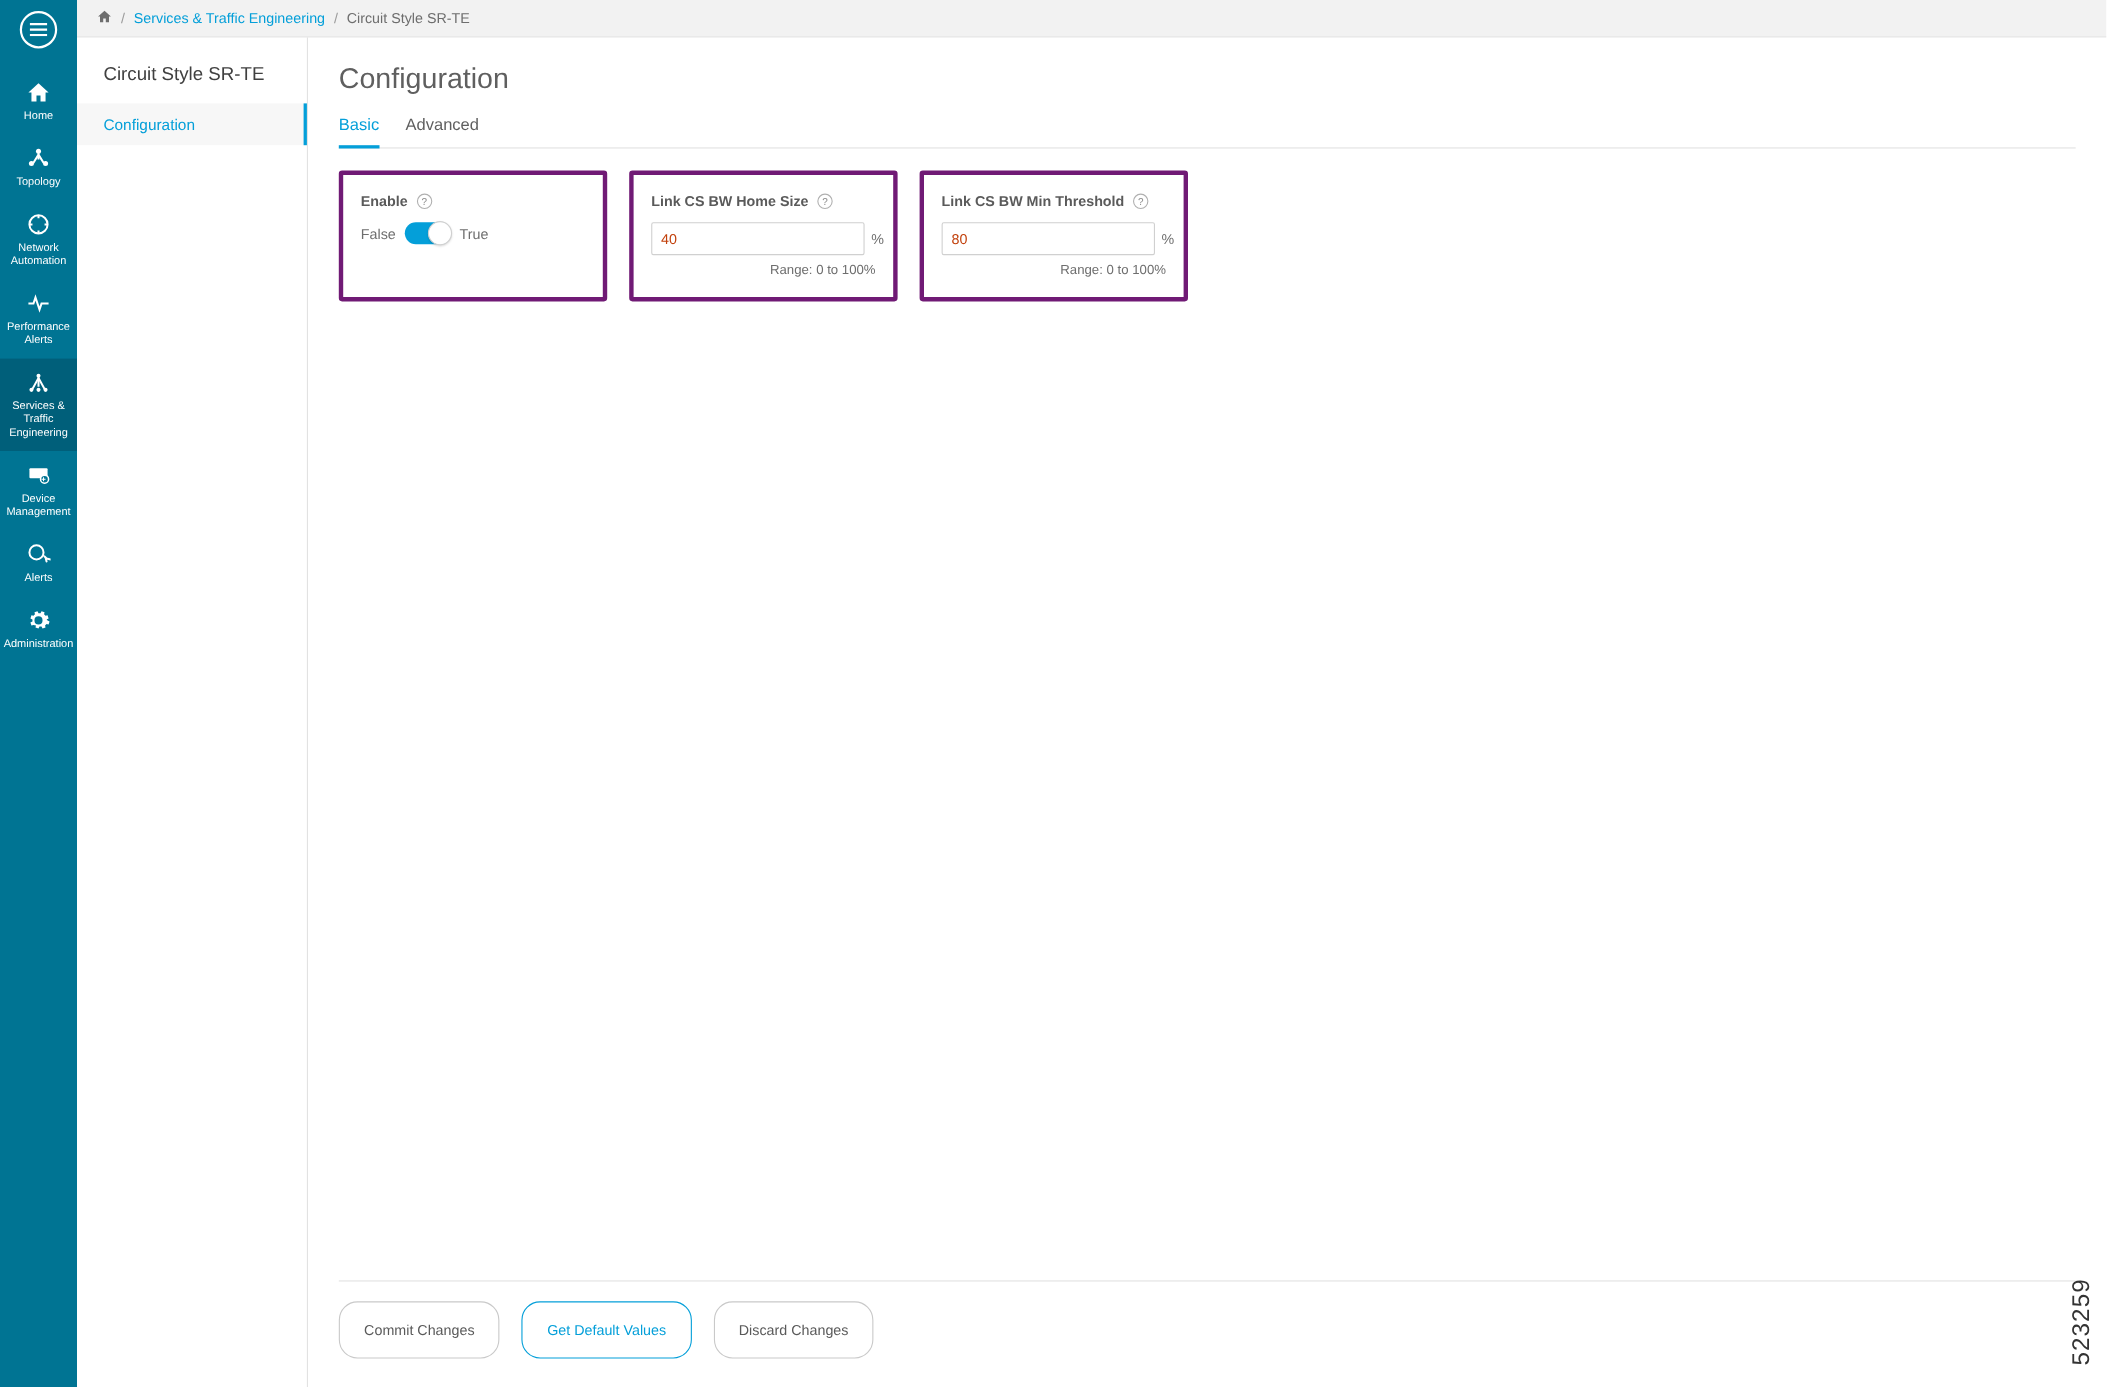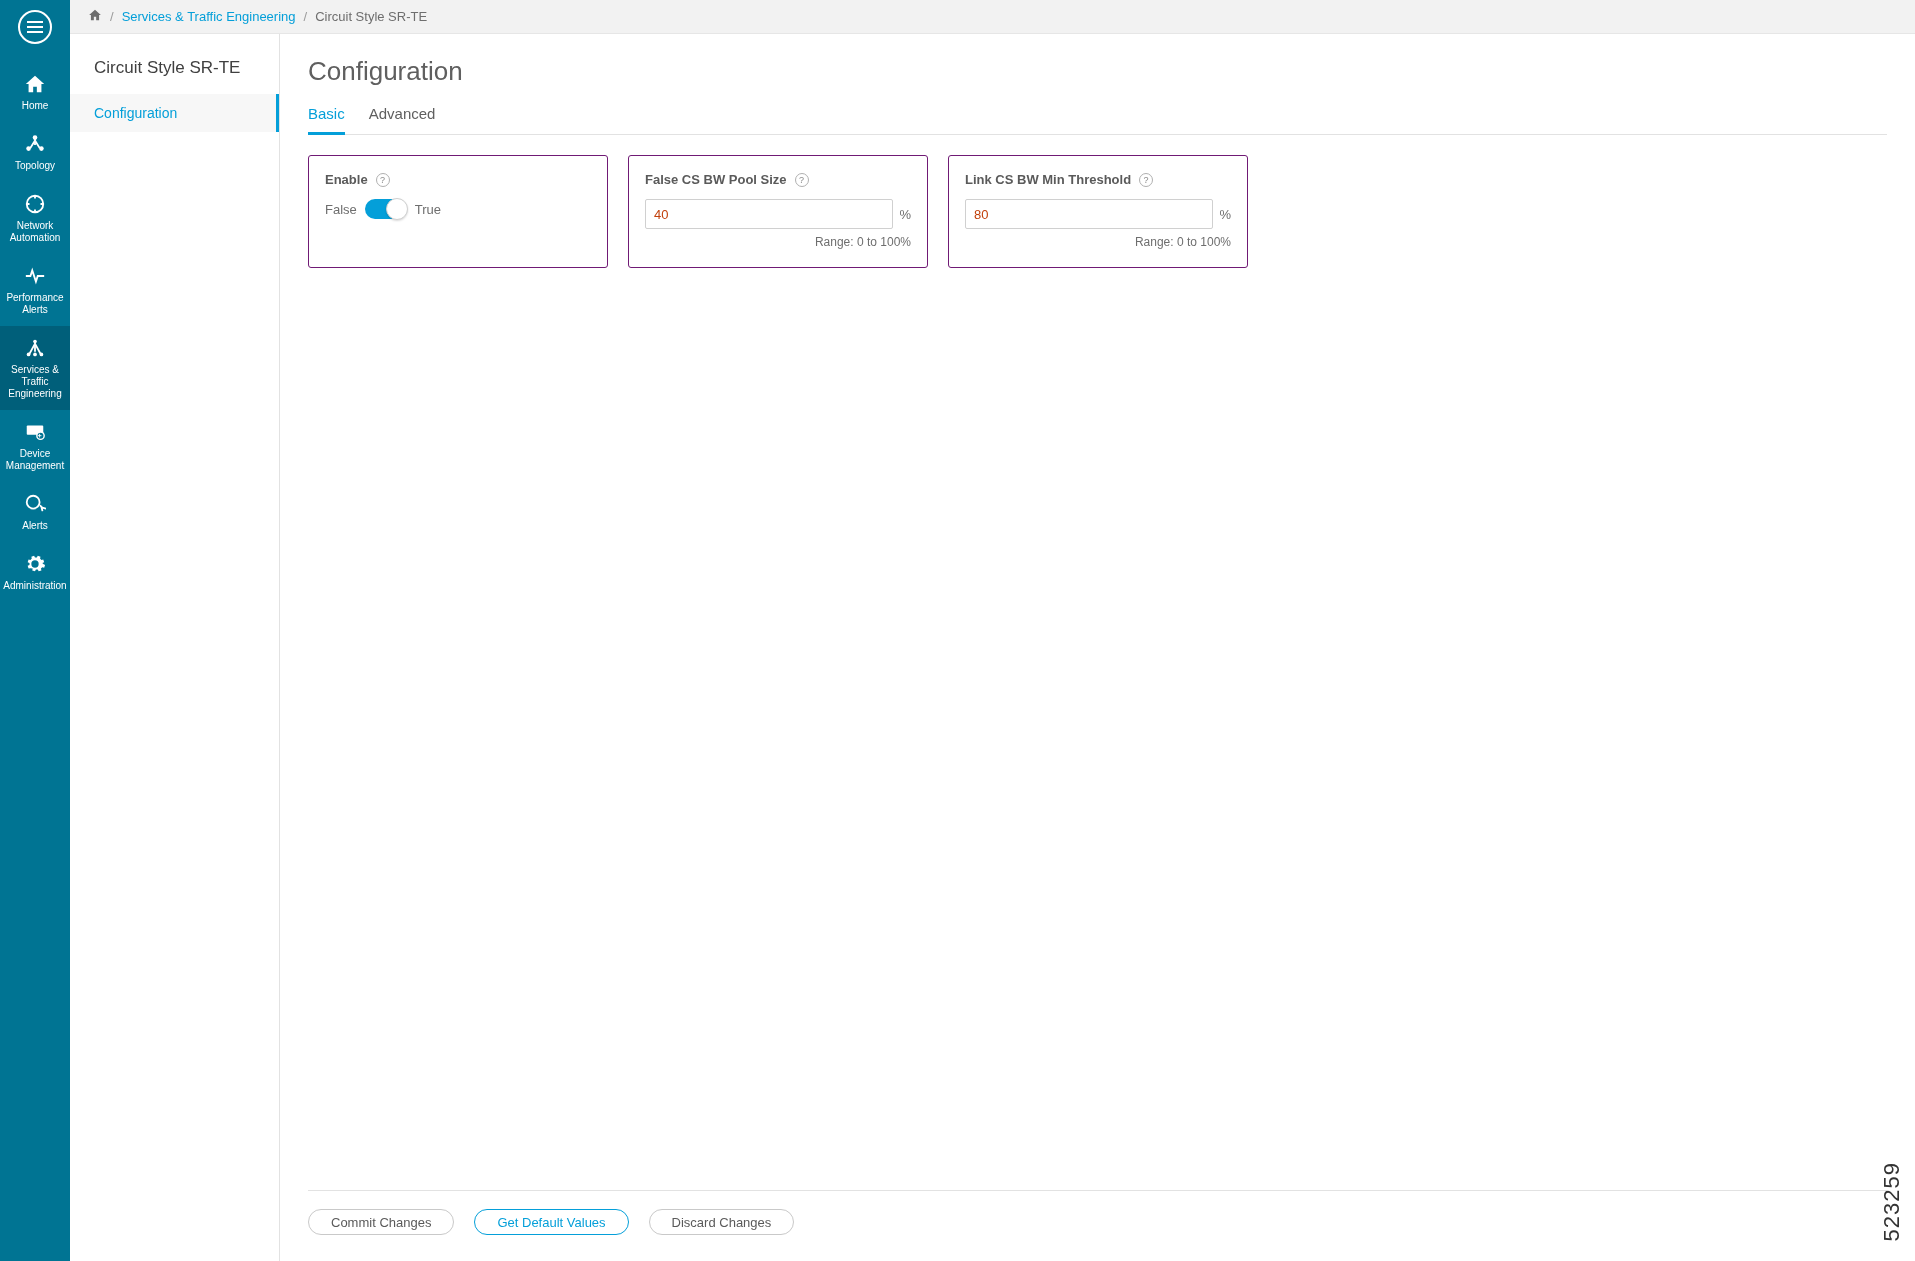--- a/index.html
+++ b/index.html
@@ -41,37 +41,37 @@
   .left-panel-item.selected { background: #f7f7f7; border-right: 3px solid #049fd9; color: #049fd9; }
 
   .right-panel { flex: 1; display: flex; flex-direction: column; padding: 22px 28px 0 28px; min-width: 0; }
   .page-title { font-size: 26px; color: #5f5f5f; font-weight: 400; margin-bottom: 18px; }
 
   .tabs { display: flex; gap: 24px; border-bottom: 1px solid #e2e2e2; margin-bottom: 20px; }
   .tab { padding: 0 0 10px 0; font-size: 15px; color: #5f5f5f; cursor: pointer; }
   .tab.active { color: #049fd9; border-bottom: 3px solid #049fd9; margin-bottom: -1px; font-weight: 500; }
 
   .cards-row { display: flex; gap: 20px; }
-  .card { width: 300px; border: 1px solid #701a75; border-radius: 3px; padding: 16px 16px 18px 16px; }
+  .card { width: 244px; border: 4px solid #701a75; border-radius: 3px; padding: 16px 16px 18px 16px; }
   .card-label-row { display: flex; align-items: center; gap: 8px; margin-bottom: 12px; }
   .card-label { font-size: 13px; font-weight: bold; color: #5a5a5a; }
   .help-icon { width: 14px; height: 14px; border: 1px solid #b0b0b0; border-radius: 50%; display: flex; align-items: center; justify-content: center; font-size: 9px; color: #8a8a8a; cursor: pointer; }
 
   .toggle-row { display: flex; align-items: center; gap: 8px; font-size: 13px; color: #6e6e6e; }
   .toggle { width: 42px; height: 20px; background: #049fd9; border-radius: 10px; position: relative; cursor: pointer; }
   .toggle-knob { width: 22px; height: 22px; background: #fff; border: 1px solid #d0d0d0; border-radius: 50%; position: absolute; top: -1px; right: -1px; box-shadow: 0 1px 2px rgba(0,0,0,0.15); }
 
   .input-row { display: flex; align-items: center; gap: 6px; }
   .text-input { flex: 1; height: 30px; border: 1px solid #d0d0d0; border-radius: 2px; padding: 0 8px; font-size: 13px; color: #c2410c; }
   .unit { color: #6e6e6e; }
   .range-hint { text-align: right; font-size: 12px; color: #6e6e6e; margin-top: 6px; }
 
   
   .footer-bar { border-top: 1px solid #e2e2e2; padding: 18px 0 26px 0; margin-top: 20px; display: flex; gap: 20px; }
-  .btn { height: 26px; padding: 0 22px; border-radius: 17px; border: 1px solid #c9c9c9; background: #fff; color: #5a5a5a; font-size: 13px; cursor: pointer; }
+  .btn { height: 52px; padding: 0 22px; border-radius: 17px; border: 1px solid #c9c9c9; background: #fff; color: #5a5a5a; font-size: 13px; cursor: pointer; }
   .btn.primary-outline { border-color: #049fd9; color: #049fd9; }
 
   .watermark { position: absolute; right: 10px; bottom: 20px; font-size: 22px; color: #333; writing-mode: vertical-rl; transform: rotate(180deg); letter-spacing: 1px; }
 
   .spacer-flex { flex: 1; }
 </style>
 </head>
 <body>
 
 <div class="sidebar">
@@ -218,21 +218,21 @@
             <span>False</span>
             <div class="toggle">
               <div class="toggle-knob"></div>
             </div>
             <span>True</span>
           </div>
         </div>
 
         <div class="card">
           <div class="card-label-row">
-            <span class="card-label">False CS BW Pool Size</span>
+            <span class="card-label">Link CS BW Home Size</span>
             <span class="help-icon">?</span>
           </div>
           <div class="input-row">
             <input class="text-input" type="text" value="40" style="">
             <span class="unit">%</span>
           </div>
           <div class="range-hint">Range: 0 to 100%</div>
         </div>
 
         <div class="card">

